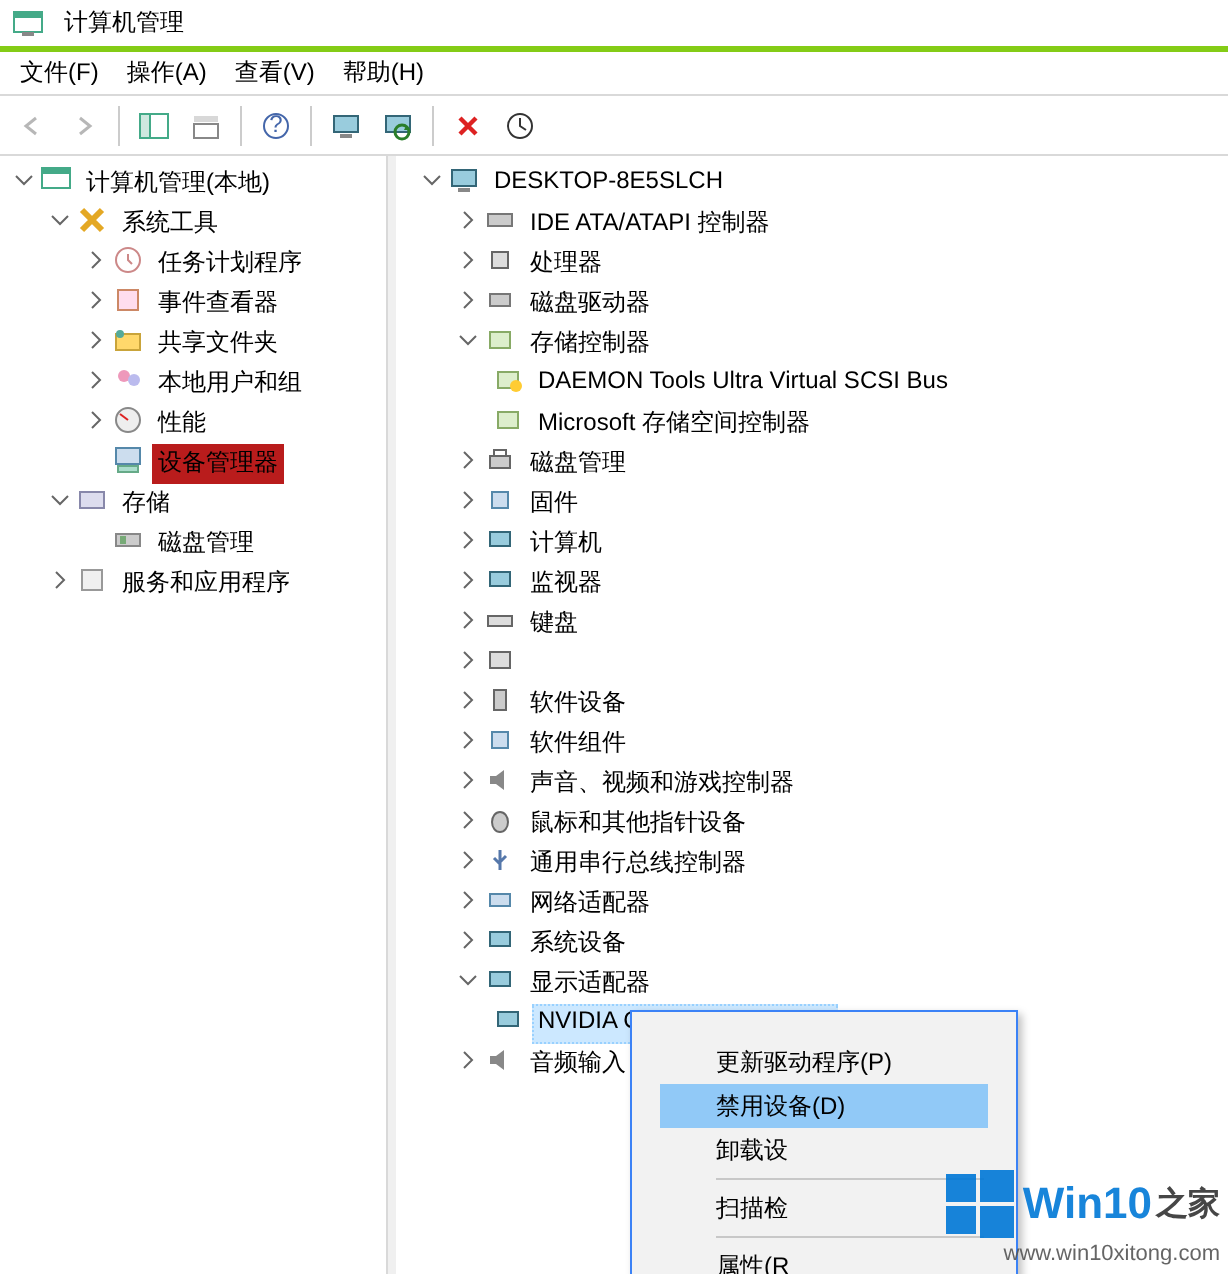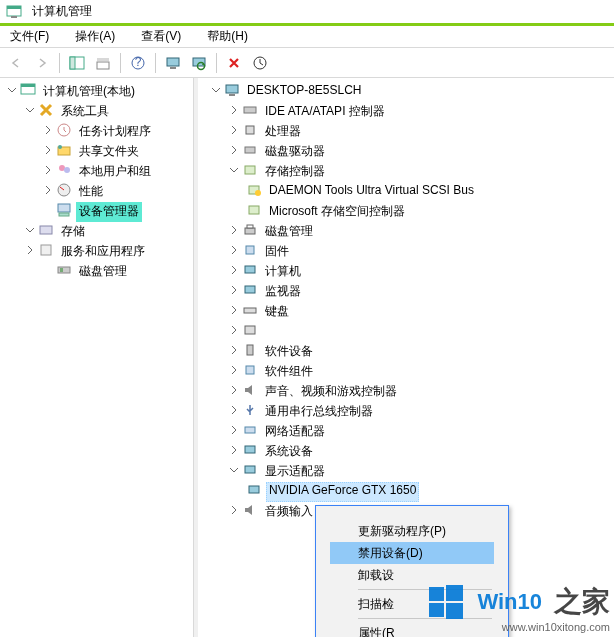--- a/index.html
+++ b/index.html
@@ -1,42 +1,42 @@
 <!DOCTYPE html>
 <html><head>
 <meta charset="utf-8">
 <style>
 *{box-sizing:border-box;margin:0;padding:0;font-family:"Segoe UI","Microsoft YaHei",sans-serif;font-size:12px;color:#000}
 body{background:#fff;width:614px;height:637px;overflow:hidden;position:relative}
 .titlebar{height:26px;display:flex;align-items:center;padding:0 6px;gap:6px;border-bottom:3px solid #84cc16}
-.menubar{height:22px;display:flex;align-items:center;padding:0 4px;gap:14px;border-bottom:1px solid #d9d9d9}
+.menubar{height:22px;display:flex;align-items:center;padding:0 4px;gap:2px;border-bottom:1px solid #d9d9d9}
 .menu-item{padding:2px 6px}
 .toolbar{height:30px;display:flex;align-items:center;padding:0 4px;gap:2px;border-bottom:1px solid #d9d9d9}
 .tbtn{width:24px;height:24px;display:flex;align-items:center;justify-content:center;border:1px solid transparent;border-radius:2px}
 .tbtn.disabled{opacity:.35}
 .tsep{width:1px;height:20px;background:#ccc;margin:0 3px}
 .workspace{display:flex;height:calc(100% - 78px)}
 .left{width:194px;border-right:1px solid #d9d9d9;padding:4px 0;overflow:hidden}
 .splitter{width:4px;background:#f0f0f0;cursor:col-resize}
 .right{flex:1;padding:4px 0;overflow:hidden;position:relative}
 .node{display:flex;height:20px;white-space:nowrap}
 .tw{width:16px;height:16px;display:flex;align-items:center;justify-content:center;flex-shrink:0}
 .tw svg{display:block}
 .ico{width:16px;height:16px;display:flex;align-items:center;justify-content:center;flex-shrink:0;margin-right:4px}
 .lbl{padding:1px 3px;white-space:nowrap}
-.lbl.sel{background:#5eead4}
+.lbl.sel{background:#b91c1c}
 .lbl.sel2{background:#cce8ff;border:1px dotted #99d1ff;padding:0 2px}
 .ind1{padding-left:4px}.ind2{padding-left:22px}.ind3{padding-left:40px}
 .r1{padding-left:10px}.r2{padding-left:28px}.r3{padding-left:32px}
 .ctx{position:absolute;left:315px;top:505px;width:194px;background:#f2f2f2;border:1px solid #3b82f6;box-shadow:2px 2px 4px rgba(0,0,0,.25);padding:14px}
 .ctx-row{height:22px;display:flex;align-items:center;padding-left:28px}
 .ctx-row.hi{background:#91c9f7}
 .ctx-sep{height:1px;background:#c8c8c8;margin:3px 2px 3px 28px}
 .watermark{position:absolute;right:4px;bottom:4px;opacity:.9;display:flex;flex-direction:column;align-items:flex-end}
-.wm1{display:flex;align-items:center;gap:12px}
+.wm1{display:flex;align-items:center;gap:2px}
 .wm2{font-size:11px;color:#555}
 </style>
 </head>
 <body>
 
 <div class="titlebar">
   <span class="ico">
       <svg width="16" height="16">
         <rect x="1" y="2" width="14" height="10" fill="#fff" stroke="#4a8"></rect>
         <rect x="1" y="2" width="14" height="3" fill="#4a8"></rect>
@@ -156,20 +156,33 @@
       <span class="lbl">任务计划程序</span>
     </div>
     <div class="node ind3">
       <span class="tw">
           <svg width="10" height="10">
             <path d="M3 1 L7 5 L3 9" fill="none" stroke="#666"></path>
           </svg>
         </span>
       <span class="ico">
           <svg width="16" height="16">
+            <rect x="3" y="3" width="10" height="10" fill="#fde" stroke="#c86"></rect>
+          </svg>
+        </span>
+      <span class="lbl">事件查看器</span>
+    </div>
+    <div class="node ind3">
+      <span class="tw">
+          <svg width="10" height="10">
+            <path d="M3 1 L7 5 L3 9" fill="none" stroke="#666"></path>
+          </svg>
+        </span>
+      <span class="ico">
+          <svg width="16" height="16">
             <rect x="2" y="5" width="12" height="8" fill="#ffd86b" stroke="#c9a43a"></rect>
             <circle cx="4" cy="5" r="2" fill="#5a9"></circle>
           </svg>
         </span>
       <span class="lbl">共享文件夹</span>
     </div>
     <div class="node ind3">
       <span class="tw">
           <svg width="10" height="10">
             <path d="M3 1 L7 5 L3 9" fill="none" stroke="#666"></path>
@@ -213,43 +226,43 @@
             <path d="M1 3 L5 7 L9 3" fill="none" stroke="#666"></path>
           </svg>
         </span>
       <span class="ico">
           <svg width="16" height="16">
             <rect x="2" y="4" width="12" height="8" fill="#dde" stroke="#88a"></rect>
           </svg>
         </span>
       <span class="lbl">存储</span>
     </div>
-    <div class="node ind2">
-      <span class="tw">
-          <svg width="10" height="10">
-            <path d="M3 1 L7 5 L3 9" fill="none" stroke="#666"></path>
-          </svg>
-        </span>
-      <span class="ico">
-          <svg width="16" height="16">
-            <rect x="3" y="3" width="10" height="10" fill="#f0f0f0" stroke="#999"></rect>
-          </svg>
-        </span>
-      <span class="lbl">服务和应用程序</span>
-    </div>
     <div class="node ind3">
       <span class="tw"></span>
       <span class="ico">
           <svg width="16" height="16">
             <rect x="2" y="5" width="12" height="6" fill="#ccc" stroke="#888"></rect>
             <rect x="4" y="6" width="3" height="4" fill="#7a7"></rect>
           </svg>
         </span>
       <span class="lbl">磁盘管理</span>
     </div>
+    <div class="node ind2">
+      <span class="tw">
+          <svg width="10" height="10">
+            <path d="M3 1 L7 5 L3 9" fill="none" stroke="#666"></path>
+          </svg>
+        </span>
+      <span class="ico">
+          <svg width="16" height="16">
+            <rect x="3" y="3" width="10" height="10" fill="#f0f0f0" stroke="#999"></rect>
+          </svg>
+        </span>
+      <span class="lbl">服务和应用程序</span>
+    </div>
   </div>
 
   <div class="splitter"></div>
 
   <div class="right">
     <div class="node r1">
       <span class="tw">
           <svg width="10" height="10">
             <path d="M1 3 L5 7 L9 3" fill="none" stroke="#666"></path>
           </svg>
@@ -442,20 +455,33 @@
           <svg width="10" height="10">
             <path d="M3 1 L7 5 L3 9" fill="none" stroke="#666"></path>
           </svg>
         </span>
         <span class="ico">
           <svg width="14" height="14">
             <path d="M2 5 L5 5 L9 2 L9 12 L5 9 L2 9 Z" fill="#888"></path>
           </svg>
         </span>
         <span class="lbl">声音、视频和游戏控制器</span>
+      </div>
+    <div class="node r2">
+        <span class="tw">
+          <svg width="10" height="10">
+            <path d="M3 1 L7 5 L3 9" fill="none" stroke="#666"></path>
+          </svg>
+        </span>
+        <span class="ico">
+          <svg width="14" height="14">
+            <ellipse cx="7" cy="8" rx="4" ry="5" fill="#ccc" stroke="#666"></ellipse>
+          </svg>
+        </span>
+        <span class="lbl">鼠标和其他指针设备</span>
       </div>
     <div class="node r2">
         <span class="tw">
           <svg width="10" height="10">
             <path d="M3 1 L7 5 L3 9" fill="none" stroke="#666"></path>
           </svg>
         </span>
         <span class="ico">
           <svg width="14" height="14">
             <path d="M7 2 L7 12 M4 6 L7 9 M10 5 L7 8" stroke="#57a" stroke-width="1.5" fill="none"></path>
@@ -541,16 +567,16 @@
   <div class="wm1">
     <svg width="38" height="38">
         <g fill="#0078d7">
           <rect x="2" y="4" width="15" height="14"></rect>
           <rect x="19" y="2" width="17" height="16"></rect>
           <rect x="2" y="20" width="15" height="14"></rect>
           <rect x="19" y="20" width="17" height="16"></rect>
         </g>
       </svg>
     <span style="font-size:22px;font-weight:600;color:#0078d7">Win10</span>
-    <span style="font-size:28px;font-weight:600;color:#333">之家</span>
+    <span style="font-size:16px;font-weight:600;color:#333">之家</span>
   </div>
   <div class="wm2">www.win10xitong.com</div>
 </div>
 
 </body></html>

